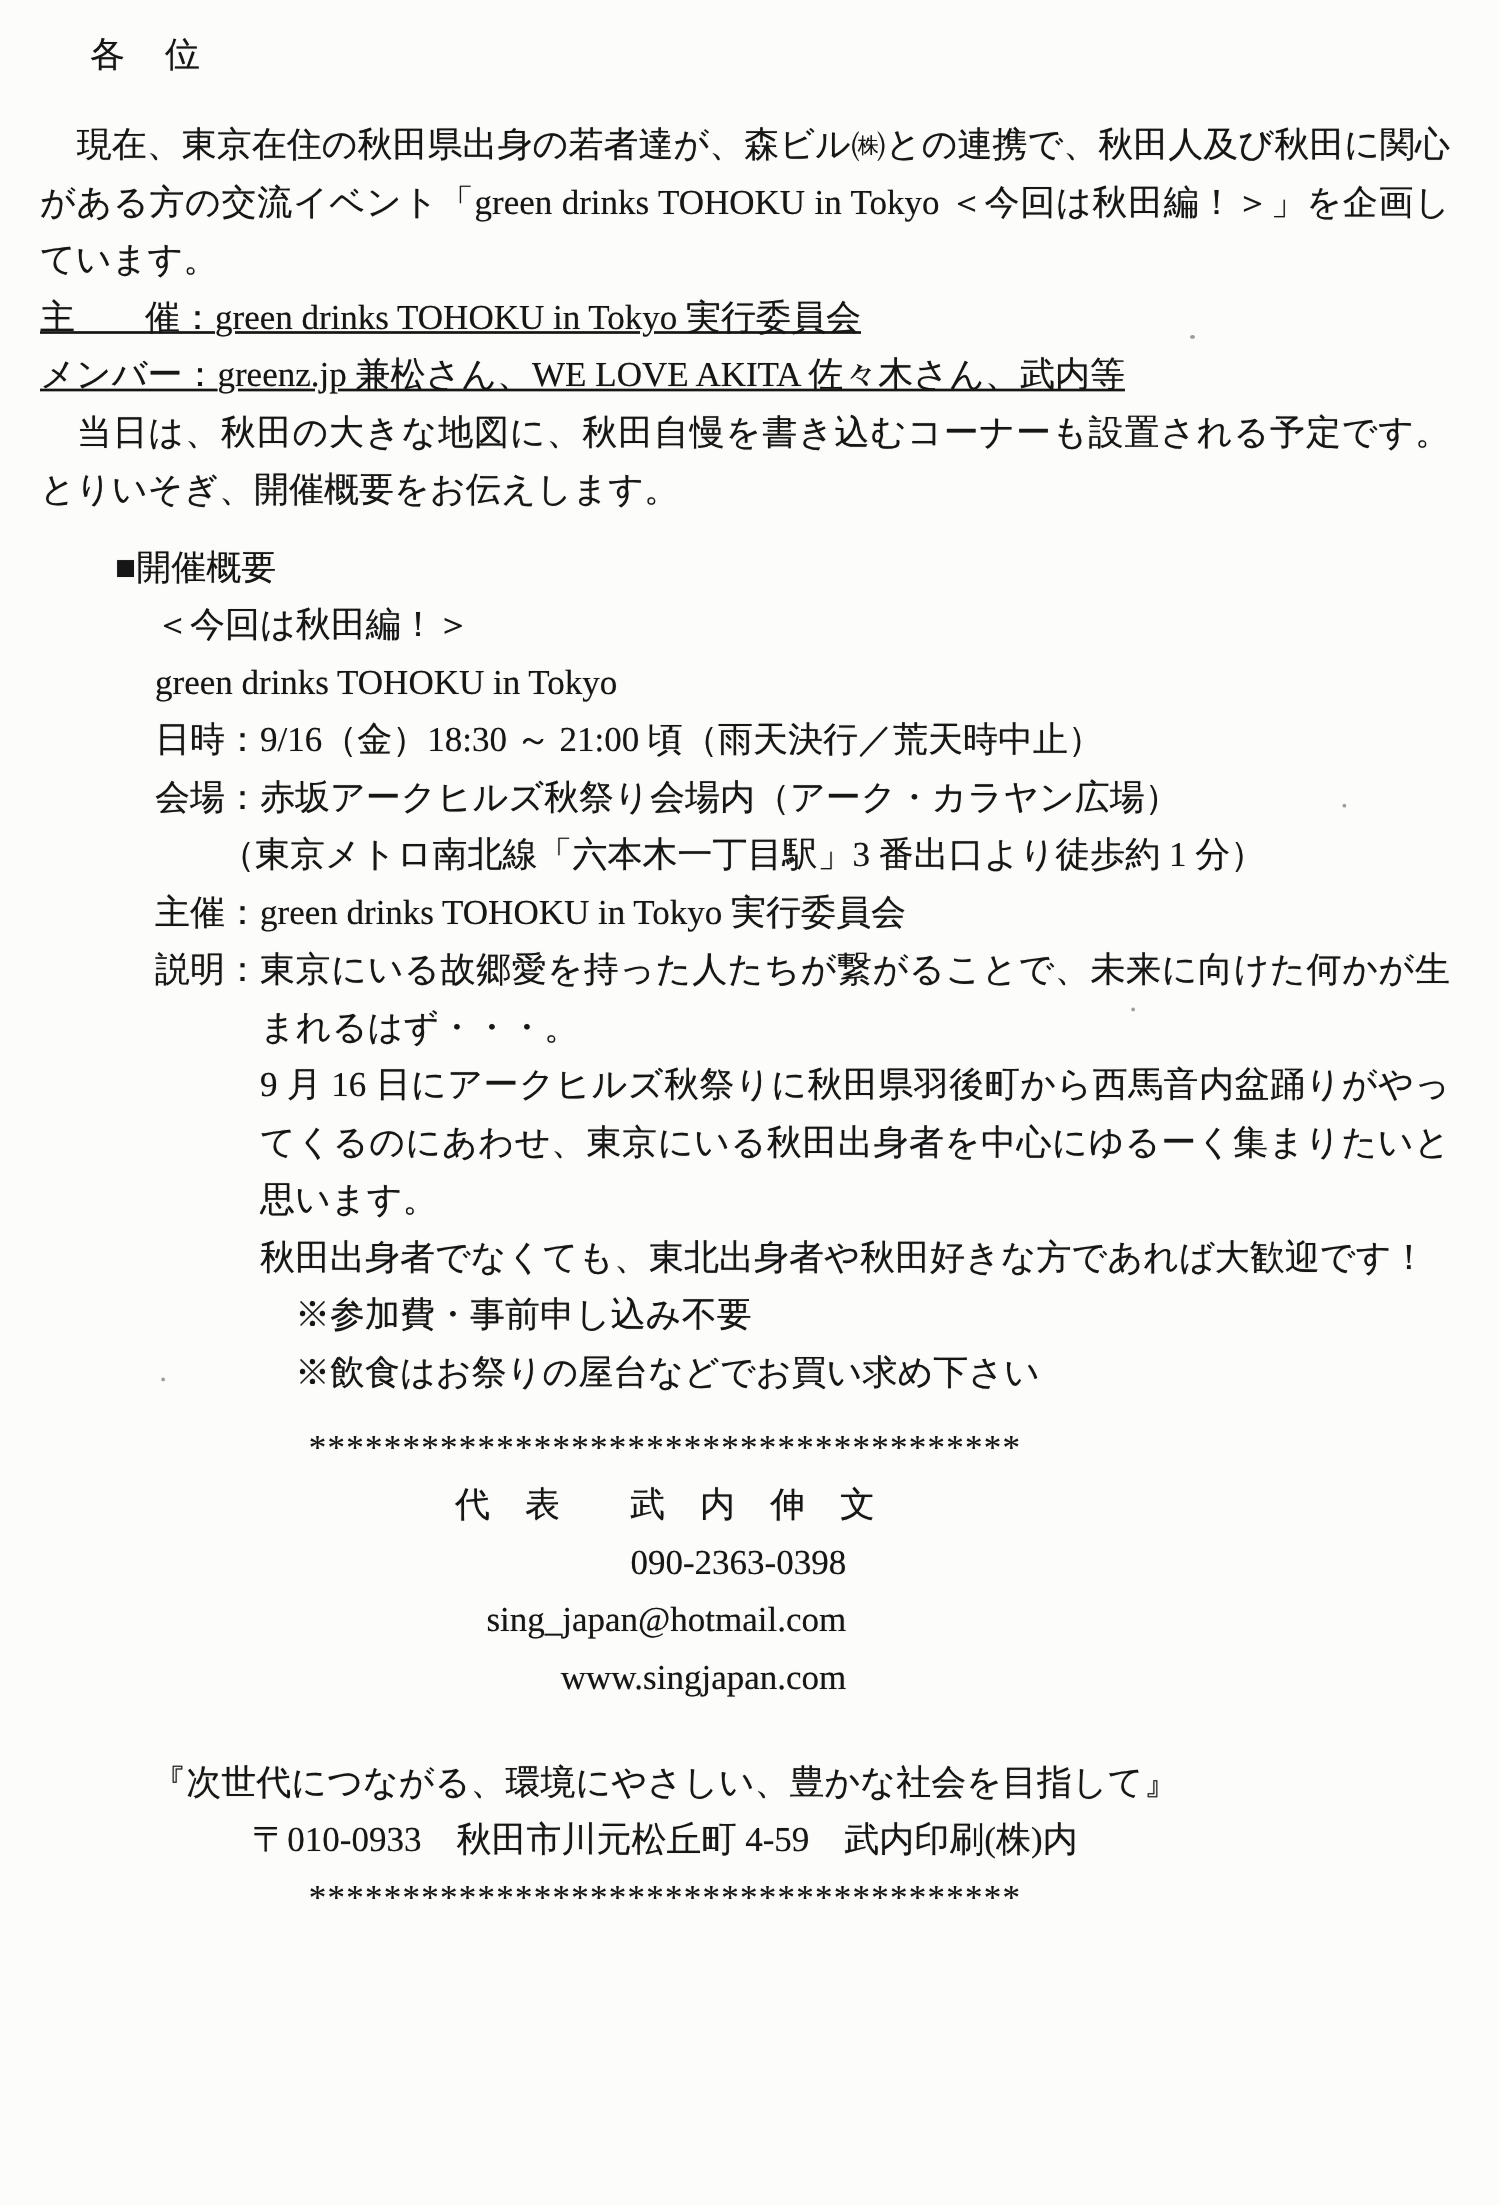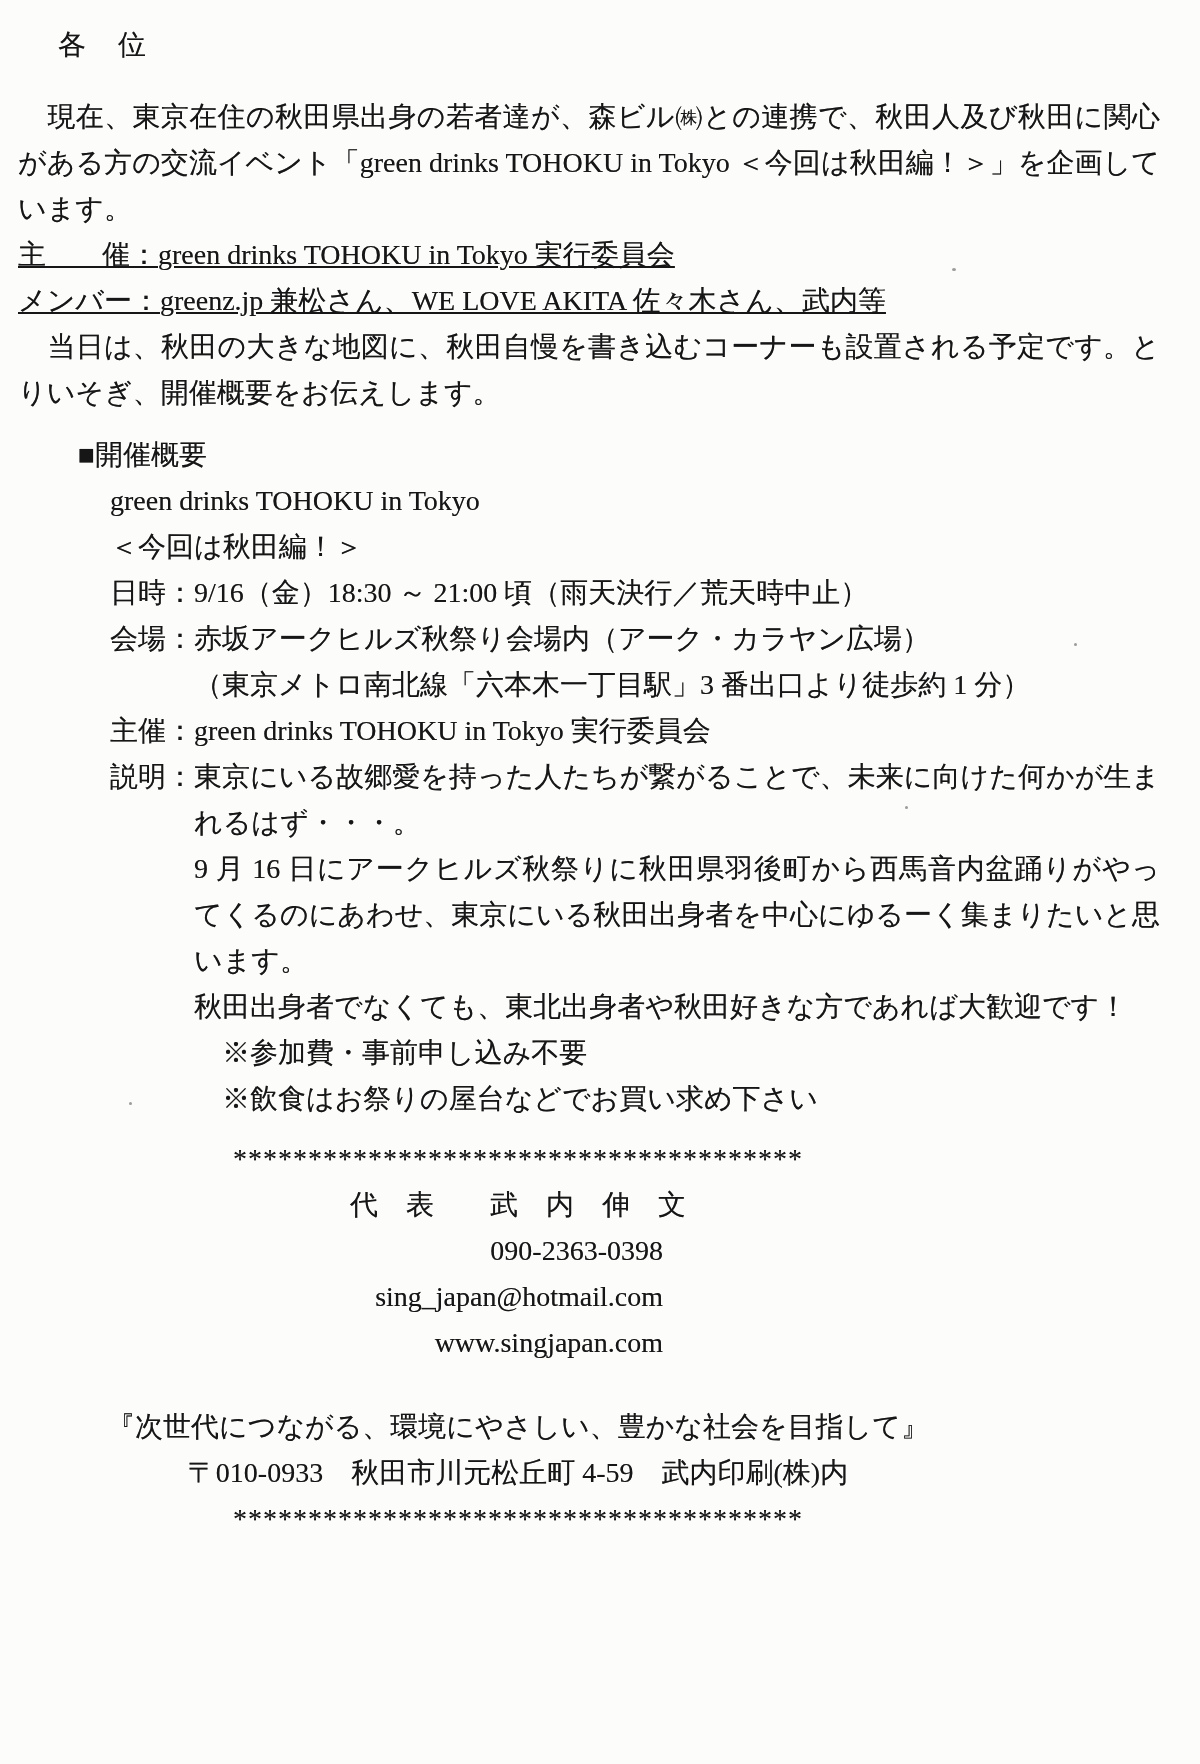--- a/index.html
+++ b/index.html
@@ -10,21 +10,21 @@
   .page {
     position: relative;
     width: 1200px;
     height: 1764px;
     margin: 0 auto;
     background: #fcfcfb;
     color: #161616;
     font-family: "Liberation Serif", "DejaVu Serif", serif;
     font-size: 28px;
     line-height: 46px;
-    padding: 22px 40px 0 18px;
+    padding: 22px 40px 0 32px;
     box-sizing: border-box;
     overflow: hidden;
     text-shadow: 0 0 0.6px rgba(20,20,20,0.55);
   }
   .salutation {
     margin-left: 40px;
     letter-spacing: 2px;
   }
   .para {
     text-align: justify;
@@ -39,21 +39,21 @@
   .org-label { white-space: pre; }
   .ov-heading {
     margin-left: 60px;
     margin-top: 16px;
   }
   .ov { margin-left: 92px; }
   .ov-line { }
   .ov-row { display: flex; }
   .ov-label { white-space: pre; flex: 0 0 auto; }
   .ov-value { flex: 1; text-align: justify; }
-  .ov-indent { margin-left: 84px; }
+  .ov-indent { margin-left: 52px; }
   .note { margin-left: 1em; }
   .footer {
     margin-top: 14px;
     width: 1000px;
     text-align: center;
   }
   .contact {
     width: 645px;
     text-align: right;
   }
@@ -88,23 +88,23 @@
     <span>greenz.jp 兼松さん、WE LOVE AKITA 佐々木さん、武内等</span>
   </div>
 
 
   <p class="para">当日は、秋田の大きな地図に、秋田自慢を書き込むコーナーも設置される予定です。とりいそぎ、開催概要をお伝えします。</p>
 
   <div class="ov-heading">■開催概要</div>
 
   <div class="ov">
 
+    <div class="ov-line">＜今回は秋田編！＞</div>
+
     <div class="ov-line">green drinks TOHOKU in Tokyo</div>
-
-    <div class="ov-line">＜今回は秋田編！＞</div>
 
     <div class="ov-row">
       <span class="ov-label">日時：</span>
       <span class="ov-value">9/16（金）18:30 ～ 21:00 頃（雨天決行／荒天時中止）</span>
     </div>
 
     <div class="ov-row">
       <span class="ov-label">会場：</span>
       <span class="ov-value">赤坂アークヒルズ秋祭り会場内（アーク・カラヤン広場）</span>
     </div>

